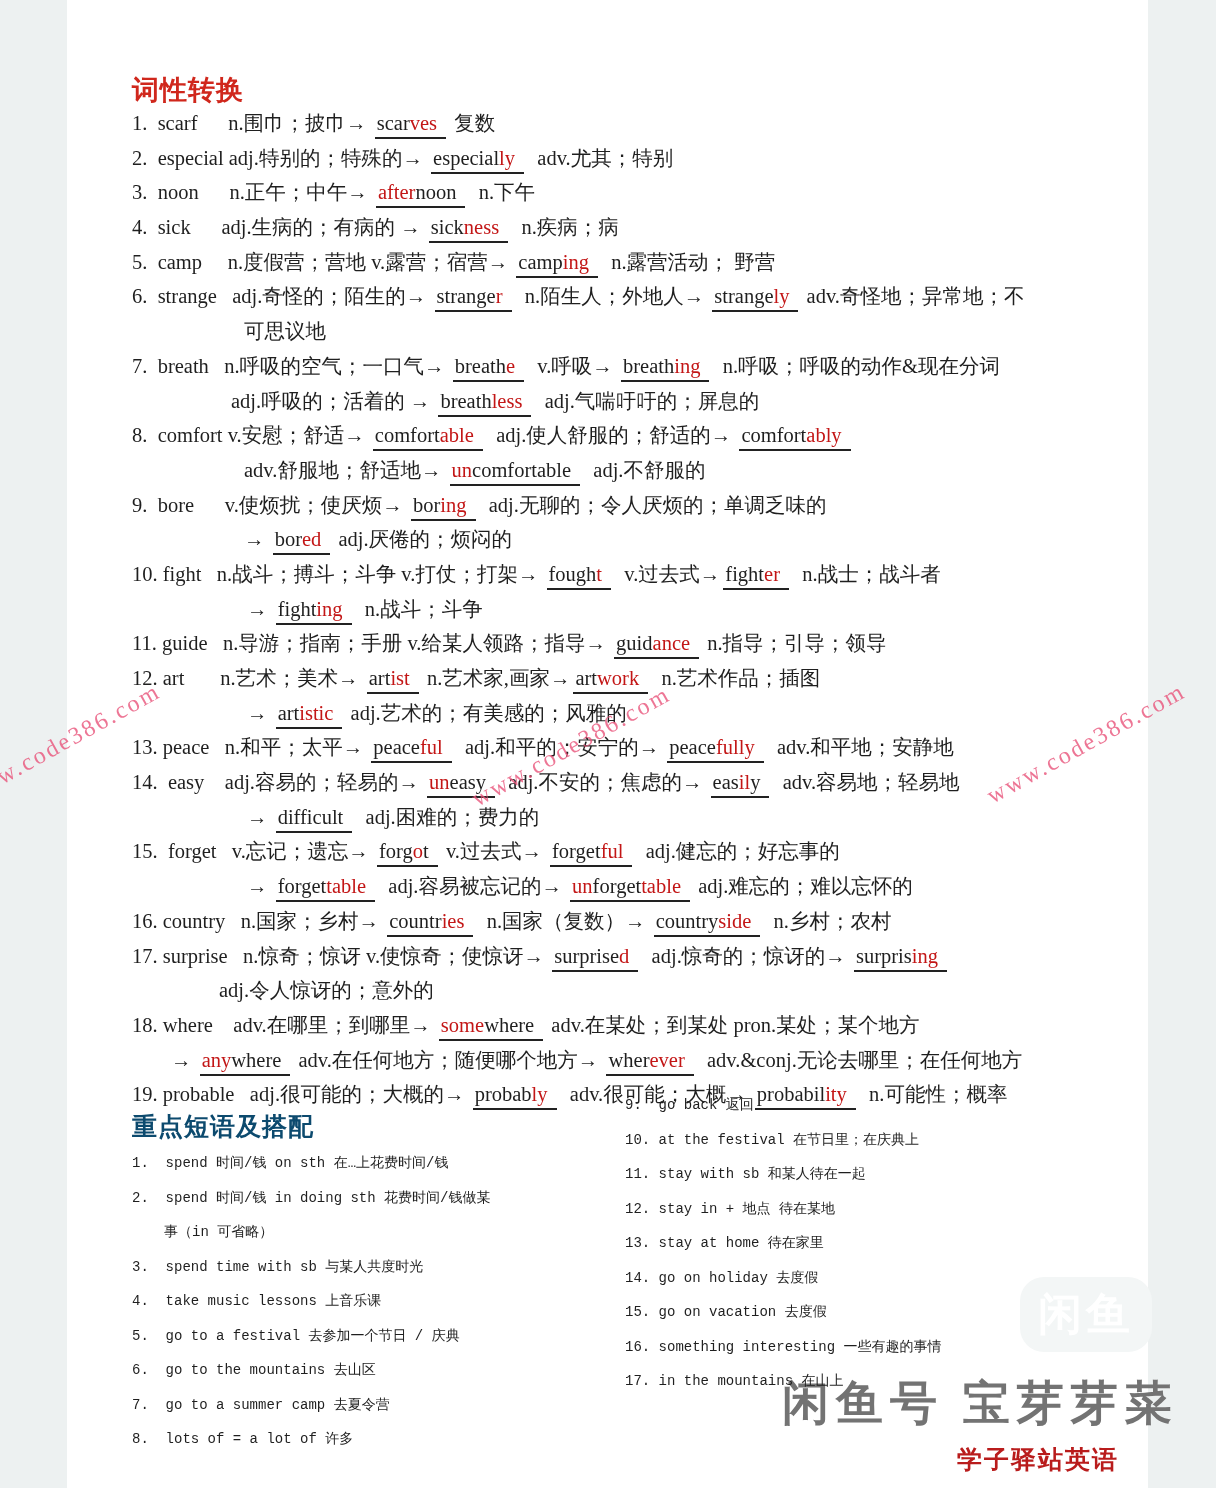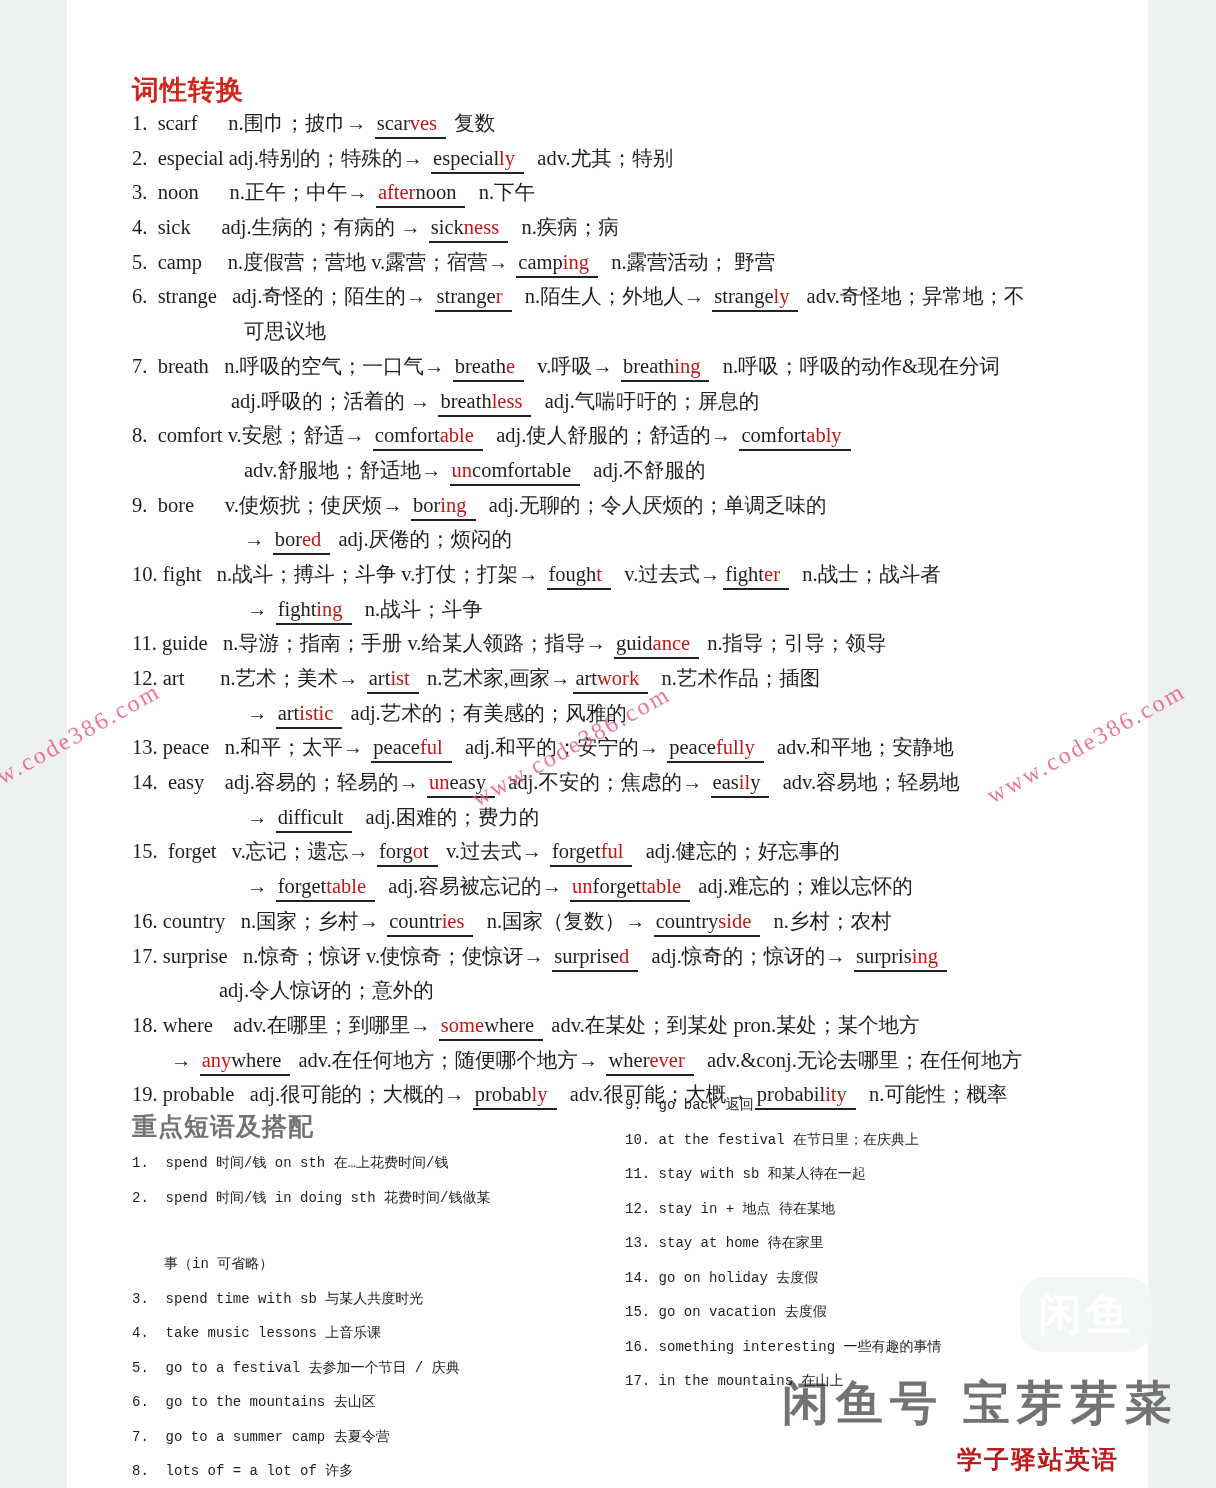--- a/index.html
+++ b/index.html
@@ -12,33 +12,33 @@
   }
   .page { position:absolute; left:67px; top:0; width:1081px; height:1488px; background:#ffffff; }
   .h1 {
     position:absolute; left:132px; top:72px; z-index:2;
     font-family:Liberation Mono, monospace;
     font-weight:bold; font-size:27px; color:#d0271c; letter-spacing:1px;
   }
   .h2 {
     position:absolute; left:132px; top:1110px; z-index:2;
     font-family:Liberation Sans, sans-serif;
-    font-weight:bold; font-size:25px; color:#737373; letter-spacing:1px;
+    font-weight:bold; font-size:25px; color:#0c4a6e; letter-spacing:1px;
   }
   .word-list { position:absolute; left:132px; top:106px; width:990px; z-index:2; }
   .line { height:34.7px; line-height:34.7px; font-size:20.5px; white-space:pre; }
   .dword {
     font-weight:normal; border-bottom:2.5px solid #222222;
     padding:0 9px 0 2px; margin:0 3px; display:inline-block; line-height:27px;
   }
   .dword .red { color:#c31616; }
   .phrases-left  { position:absolute; left:132px; top:1146px; width:480px; z-index:2; }
   .phrases-right { position:absolute; left:625px; top:1088px; width:510px; z-index:2; }
   .pline { height:34.5px; line-height:34.5px; font-size:14px; white-space:pre;font-family:Liberation Mono, monospace; }
-  .pline.cont { padding-left:32px;margin-top:32px; }
+  .pline.cont { padding-left:32px; }
   .footer {
     position:absolute; left:957px; top:1443px; z-index:2;
     font-family:"Liberation Sans","DejaVu Sans",sans-serif;
     font-weight:bold; font-size:25px; color:#b91c1c; letter-spacing:2px;
   }
   .wm {
     position:absolute; z-index:5; pointer-events:none;
     color:rgba(232,84,122,0.8); font-size:24px; letter-spacing:2.5px;
     transform:rotate(-29deg); transform-origin:center; white-space:nowrap;
     font-family:"Liberation Serif","DejaVu Serif",serif;

